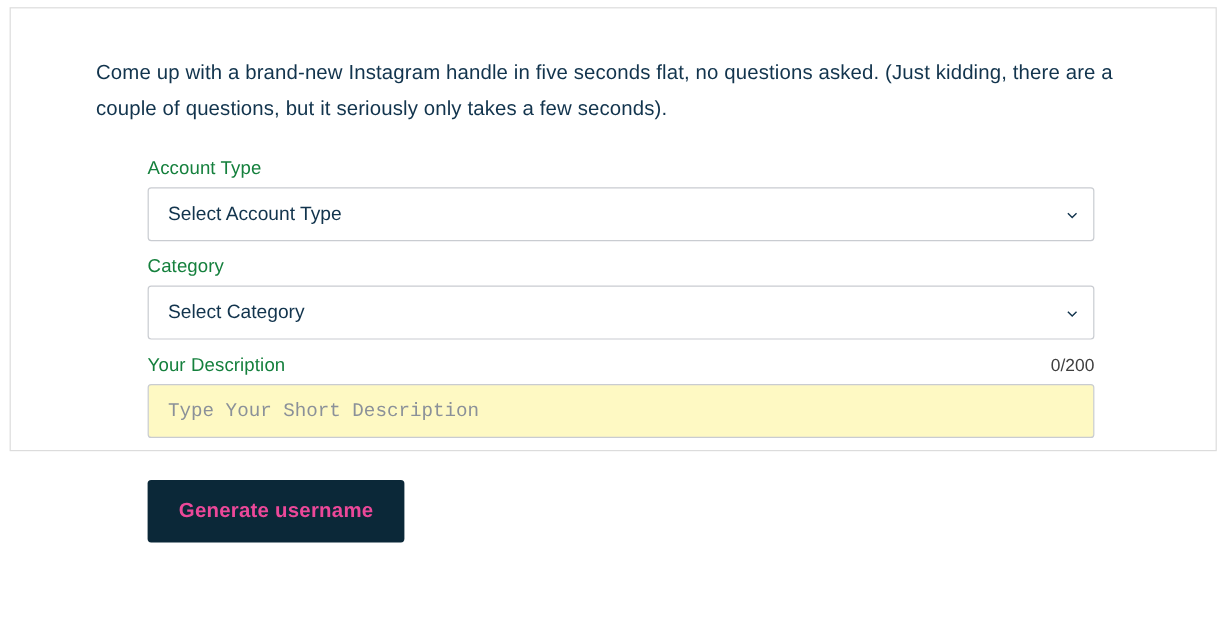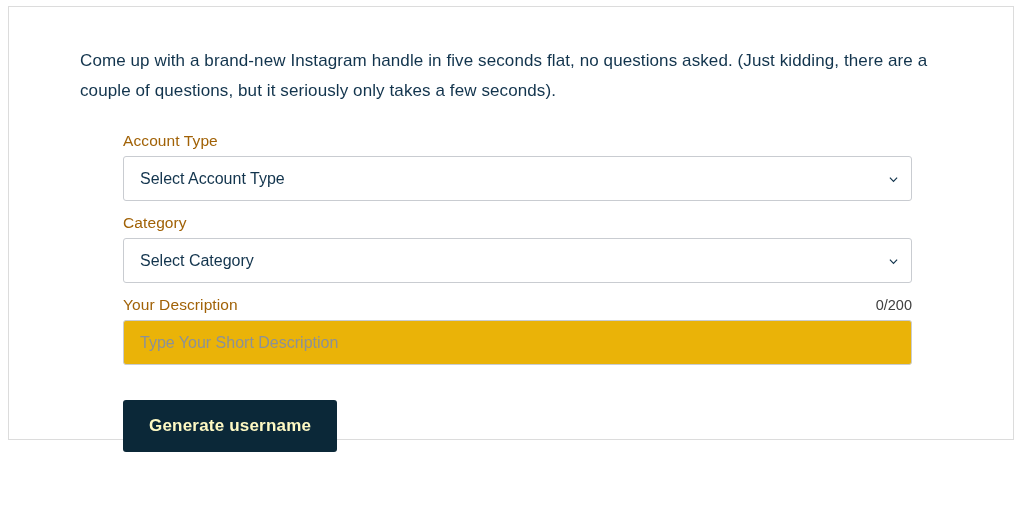--- a/index.html
+++ b/index.html
@@ -12,21 +12,21 @@
     background: #ffffff;
     font-family: "Liberation Sans", sans-serif;
     color: #12344d;
     overflow: hidden;
   }
   .card {
     position: absolute;
     left: 8px;
     top: 6px;
     width: 1006px;
-    height: 434px;
+    height: 370px;
     background: #ffffff;
     border: 1px solid #dcdcdc;
     box-sizing: border-box;
   }
   .intro {
     position: absolute;
     left: 71px;
     top: 22px;
     width: 880px;
     font-size: 17px;
@@ -46,21 +46,21 @@
   }
   .label-row {
     display: flex;
     align-items: baseline;
     justify-content: space-between;
     width: 789px;
     margin-bottom: 6px;
   }
   .label {
     font-size: 15.5px;
-    color: #a16207;
+    color: #15803d;
     letter-spacing: 0.1px;
   }
   .counter {
     font-size: 14.5px;
     color: #404040;
   }
   .select-wrap {
     position: relative;
     width: 789px;
     height: 45px;
@@ -88,35 +88,35 @@
     height: 9px;
     pointer-events: none;
   }
   .chevron svg { display: block; }
   input.control {
     width: 789px;
     height: 45px;
     box-sizing: border-box;
     border: 1px solid #c9ccd1;
     border-radius: 3px;
-    background: #eab308;
+    background: #fef9c3;
     padding: 0 16px;
-    font-family: Liberation Sans, sans-serif;
+    font-family: Liberation Mono, monospace;
     font-size: 16px;
     color: #12344d;
     outline: none;
   }
   input.control::placeholder {
     color: #8b9199;
   }
   .btn {
     margin-top: 22px;
     display: inline-block;
     background: #0b2838;
-    color: #fef9c3;
+    color: #ec4899;
     border: none;
     border-radius: 3px;
     padding: 0 26px;
     height: 52px;
     font-family: "Liberation Sans", sans-serif;
     font-size: 17px;
     font-weight: bold;
     letter-spacing: 0.2px;
     cursor: pointer;
   }

